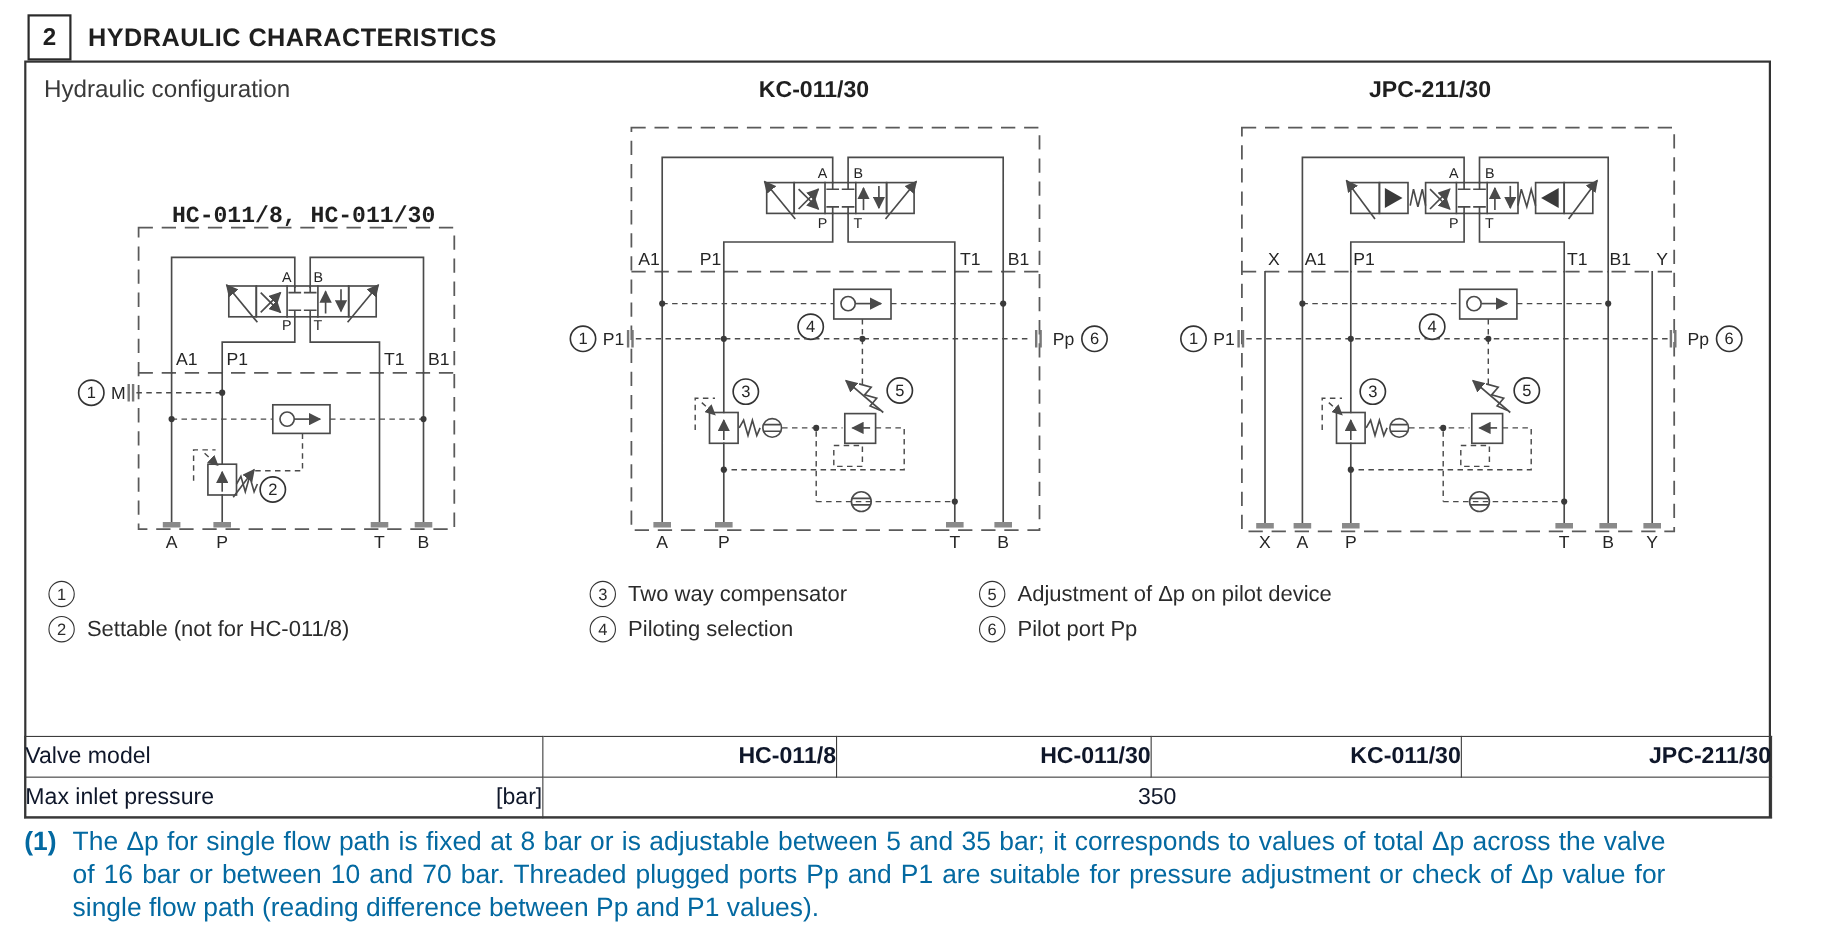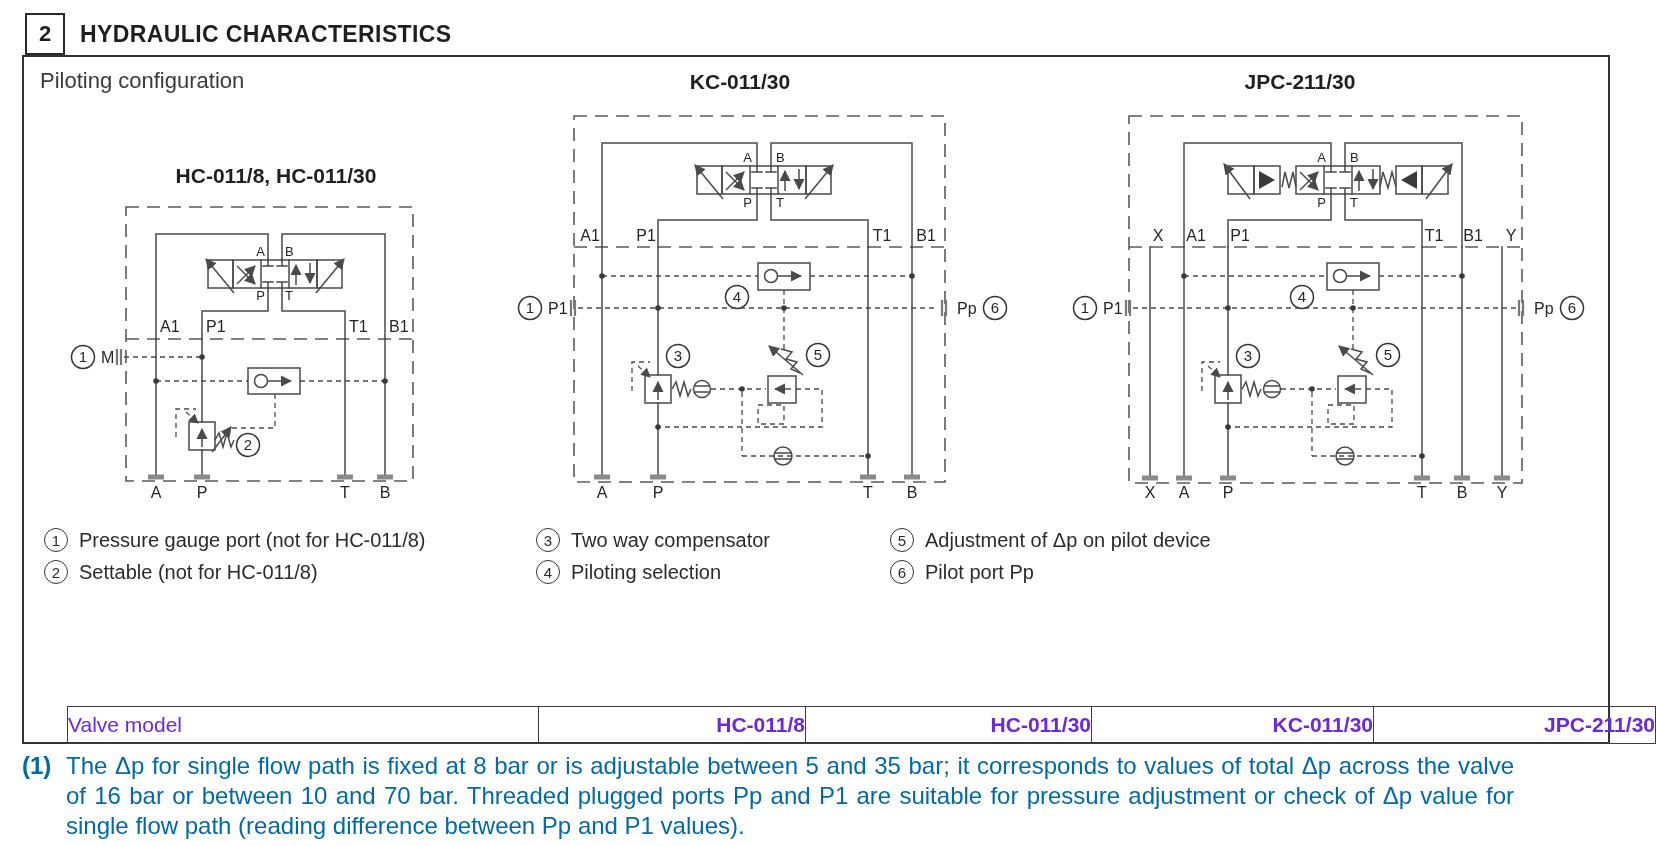--- a/index.html
+++ b/index.html
@@ -19,21 +19,21 @@
   .diag .gm{stroke:#8a8a8a;stroke-width:5;}
   .diag text{fill:#252525;font-size:16px;}
   .diag .pt{font-size:13px;}
   .diag .cn{font-size:15px;text-anchor:middle;}
   .diag .cc{stroke:#333;stroke-width:1.5;fill:#fff;}
   .diag .tri{fill:#3a3a3a;stroke:none;}
   .diag .plug{stroke:#777;stroke-width:2.2;fill:none;}
   .legend-col{position:absolute;top:524px;}
   .legend-item{display:flex;align-items:center;gap:11px;height:32px;font-size:20px;color:#2b2b2b;white-space:nowrap;}
   .cnum{width:24px;height:24px;border:1.6px solid #333;border-radius:50%;display:inline-flex;align-items:center;justify-content:center;font-size:15px;flex:none;box-sizing:border-box;}
-  table.specs{position:absolute;left:-2px;bottom:-2px;width:1588px;border-collapse:collapse;font-size:21px;color:#6d28d9;table-layout:fixed;margin-left:45px;}
+  table.specs{position:absolute;left:-2px;bottom:-2px;width:1588px;border-collapse:collapse;font-size:21px;color:#0f172a;table-layout:fixed;}
   table.specs td,table.specs th{border:1.6px solid #3d3d3d;height:36px;padding:0;}
   table.specs th{font-weight:bold;text-align:right;font-size:21px;}
   td.lab{padding:0 14px 0 16px;text-align:left;}
   td.lab .unit{float:right;}
   td.val{text-align:center;}
   .footnote{position:absolute;left:22px;top:751px;width:1492px;font-size:24px;line-height:30px;color:#0369a1;text-align:justify;padding-left:44px;box-sizing:border-box;}
   .fn-marker{font-weight:bold;margin-left:-44px;display:inline-block;width:44px;}
 </style>
 </head>
 <body>
@@ -53,27 +53,31 @@
           <col style="width:282px">
         </colgroup>
       <tbody>
           <tr>
         <td class="lab">Valve model</td>
         <th>HC-011/8</th>
         <th>HC-011/30</th>
         <th>KC-011/30</th>
         <th>JPC-211/30</th>
       </tr>
+      <tr>
+        <td class="lab"><span>Max inlet pressure</span><span class="unit">[bar]</span></td>
+        <td class="val" colspan="4">350</td>
+      </tr>
     </tbody>
       </table>
   </div>
 
-  <div class="hydraulic-config">Piloting configuration</div>
-
-  <div class="diag-title" style="left:276px;top:164px;">HC-011/8, HC-011/30</div>
+  <div class="hydraulic-config">Hydraulic configuration</div>
+
+  <div class="diag-title" style="left:276px;top:186px;font-family:Liberation Mono, monospace;">HC-011/8, HC-011/30</div>
   <div class="diag-title" style="left:740px;top:70px;">KC-011/30</div>
   <div class="diag-title" style="left:1300px;top:70px;">JPC-211/30</div>
 
   <svg class="diag" style="left:60px;top:175px;" width="390" height="335" viewBox="60 175 390 335">
     <defs>
         <marker id="a1" viewBox="0 0 10 10" refX="9" refY="5" markerWidth="7.5" markerHeight="7.5" orient="auto">
           <path d="M0,0L10,5L0,10z" fill="#4a4a4a"></path>
         </marker>
       </defs>
     <rect class="bd" x="126" y="207" width="287" height="274"></rect>
@@ -356,21 +360,20 @@
     <line class="sd" x1="1312" y1="392" x2="1312" y2="456"></line>
     <line class="sd" x1="1312" y1="456" x2="1422" y2="456"></line>
     <circle class="s" cx="1345" cy="456" r="9" fill="#fff"></circle>
     <path class="s" d="M1337,453 h16 M1337,459 h16"></path>
     <circle class="dot" cx="1422" cy="456" r="2.8"></circle>
   </svg>
 
   <div class="legend-col" style="left:44px;">
     <div class="legend-item">
         <span class="cnum">1</span>
-        <span>Pressure gauge port (not for HC-011/8)</span>
       </div>
     <div class="legend-item">
         <span class="cnum">2</span>
         <span>Settable (not for HC-011/8)</span>
       </div>
   </div>
   <div class="legend-col" style="left:536px;">
     <div class="legend-item">
         <span class="cnum">3</span>
         <span>Two way compensator</span>

